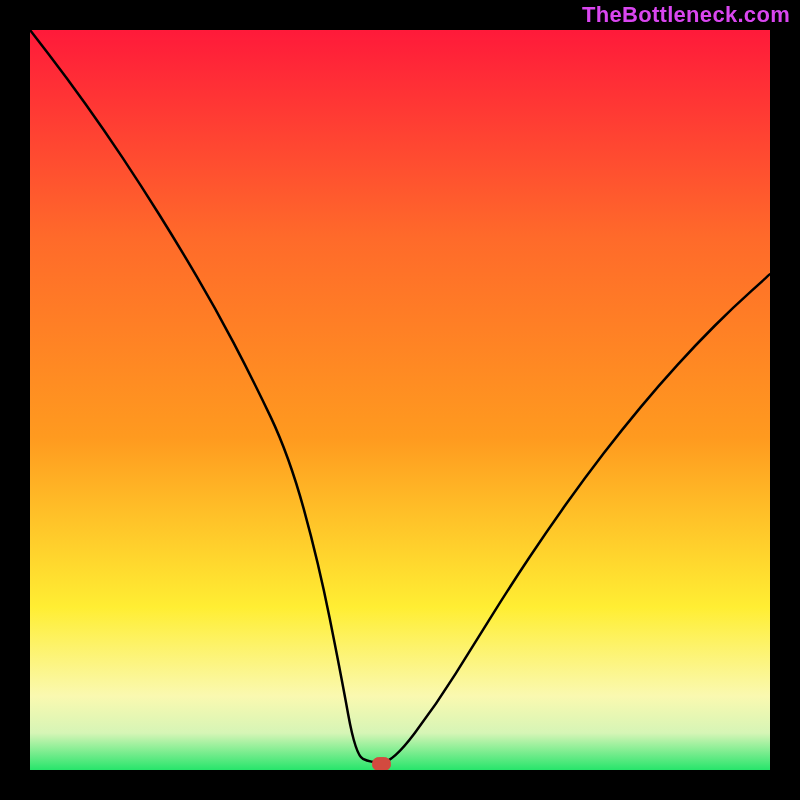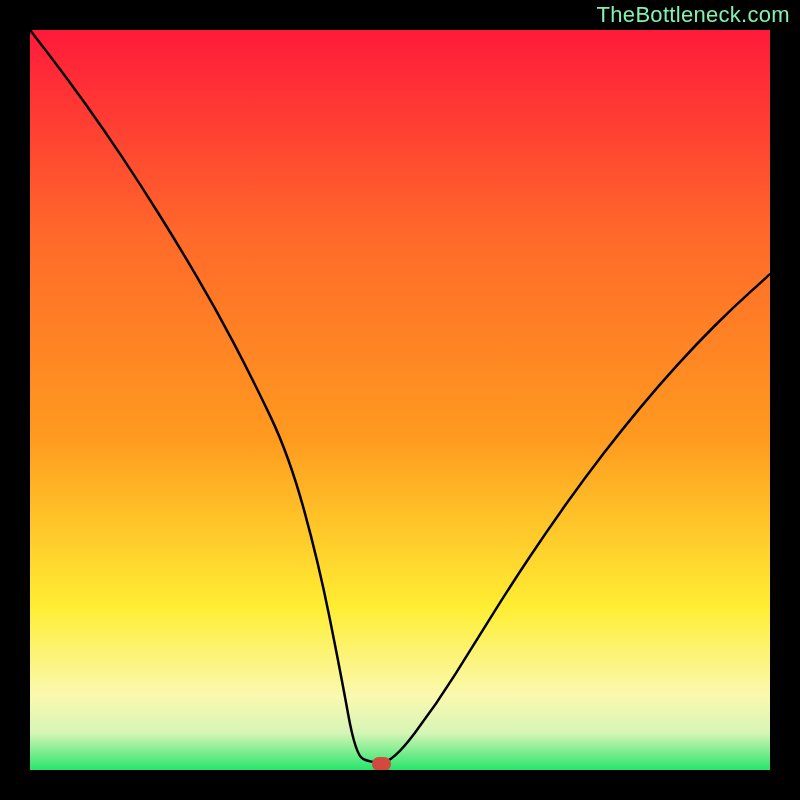--- a/index.html
+++ b/index.html
@@ -16,23 +16,23 @@
     left: 0;
     top: 0;
     width: 800px;
     height: 800px;
     background: #000;
   }
   .watermark {
     position: absolute;
     top: 2px;
     right: 10px;
-    color: #86efac;
+    color: #d946ef;
     font-size: 22px;
-    font-weight: 400;
+    font-weight: 700;
     letter-spacing: 0.3px;
     z-index: 5;
     user-select: none;
   }
   
   .plot {
     position: absolute;
     left: 30px;
     top: 30px;
     width: 740px;

